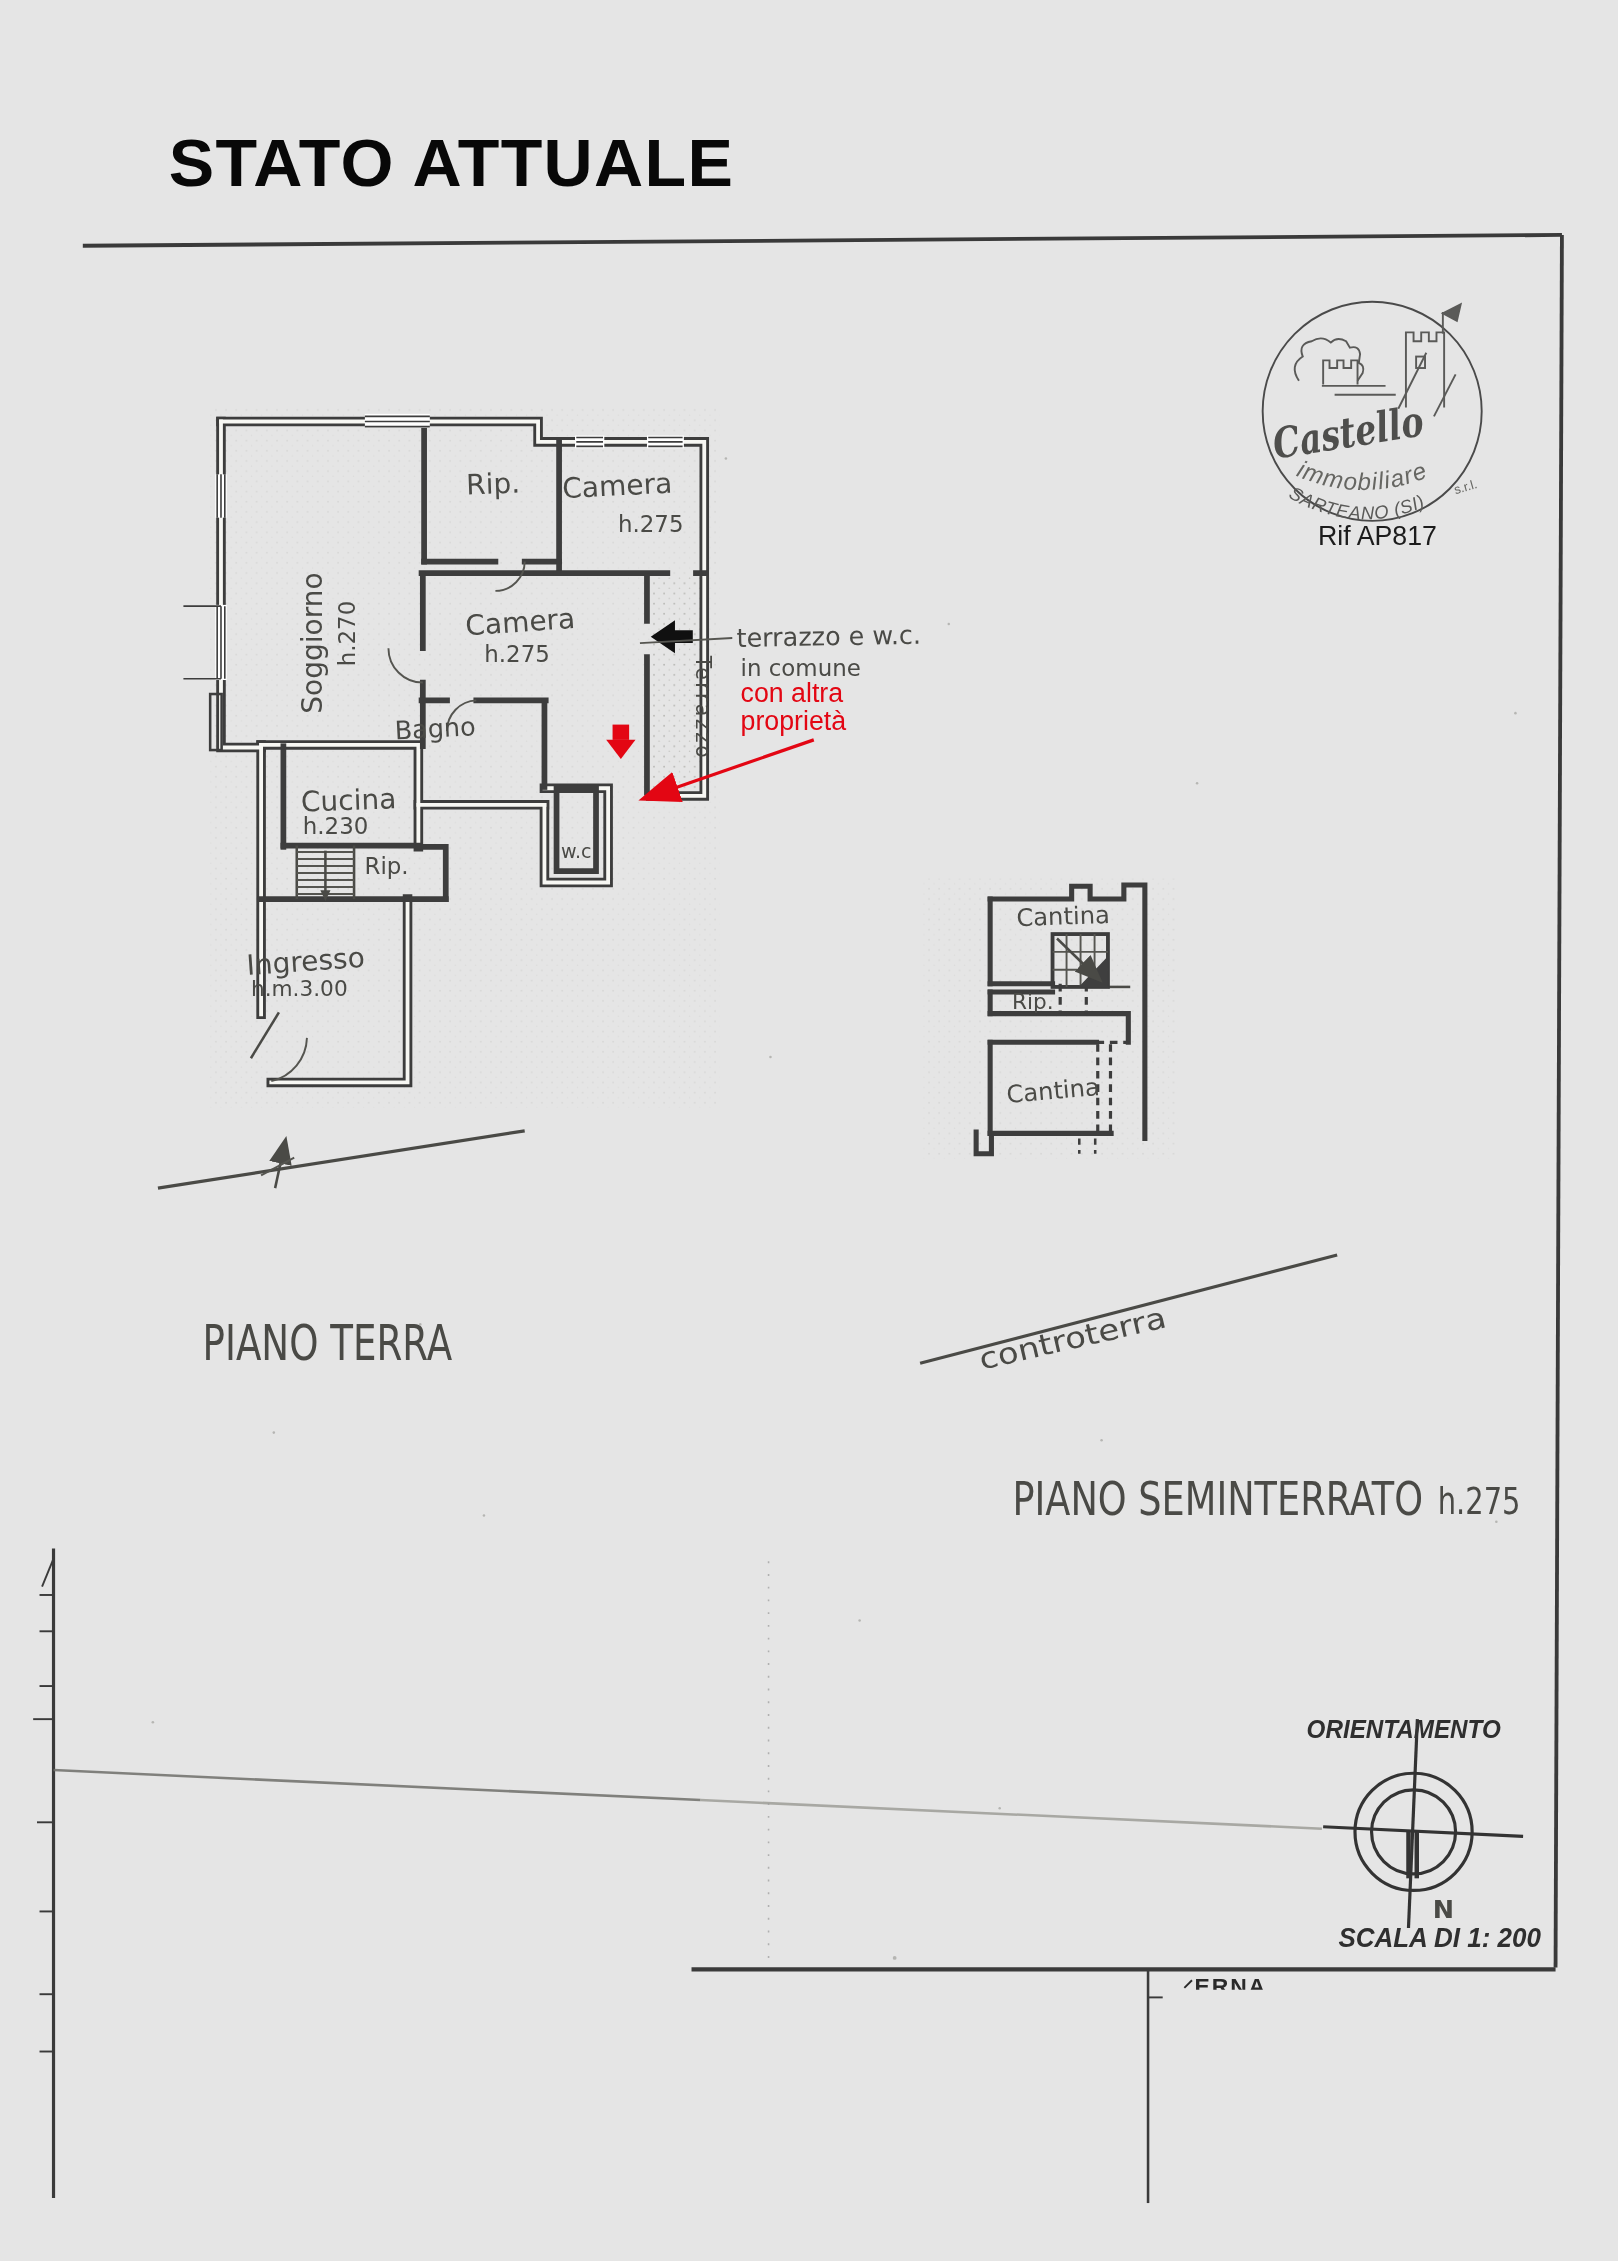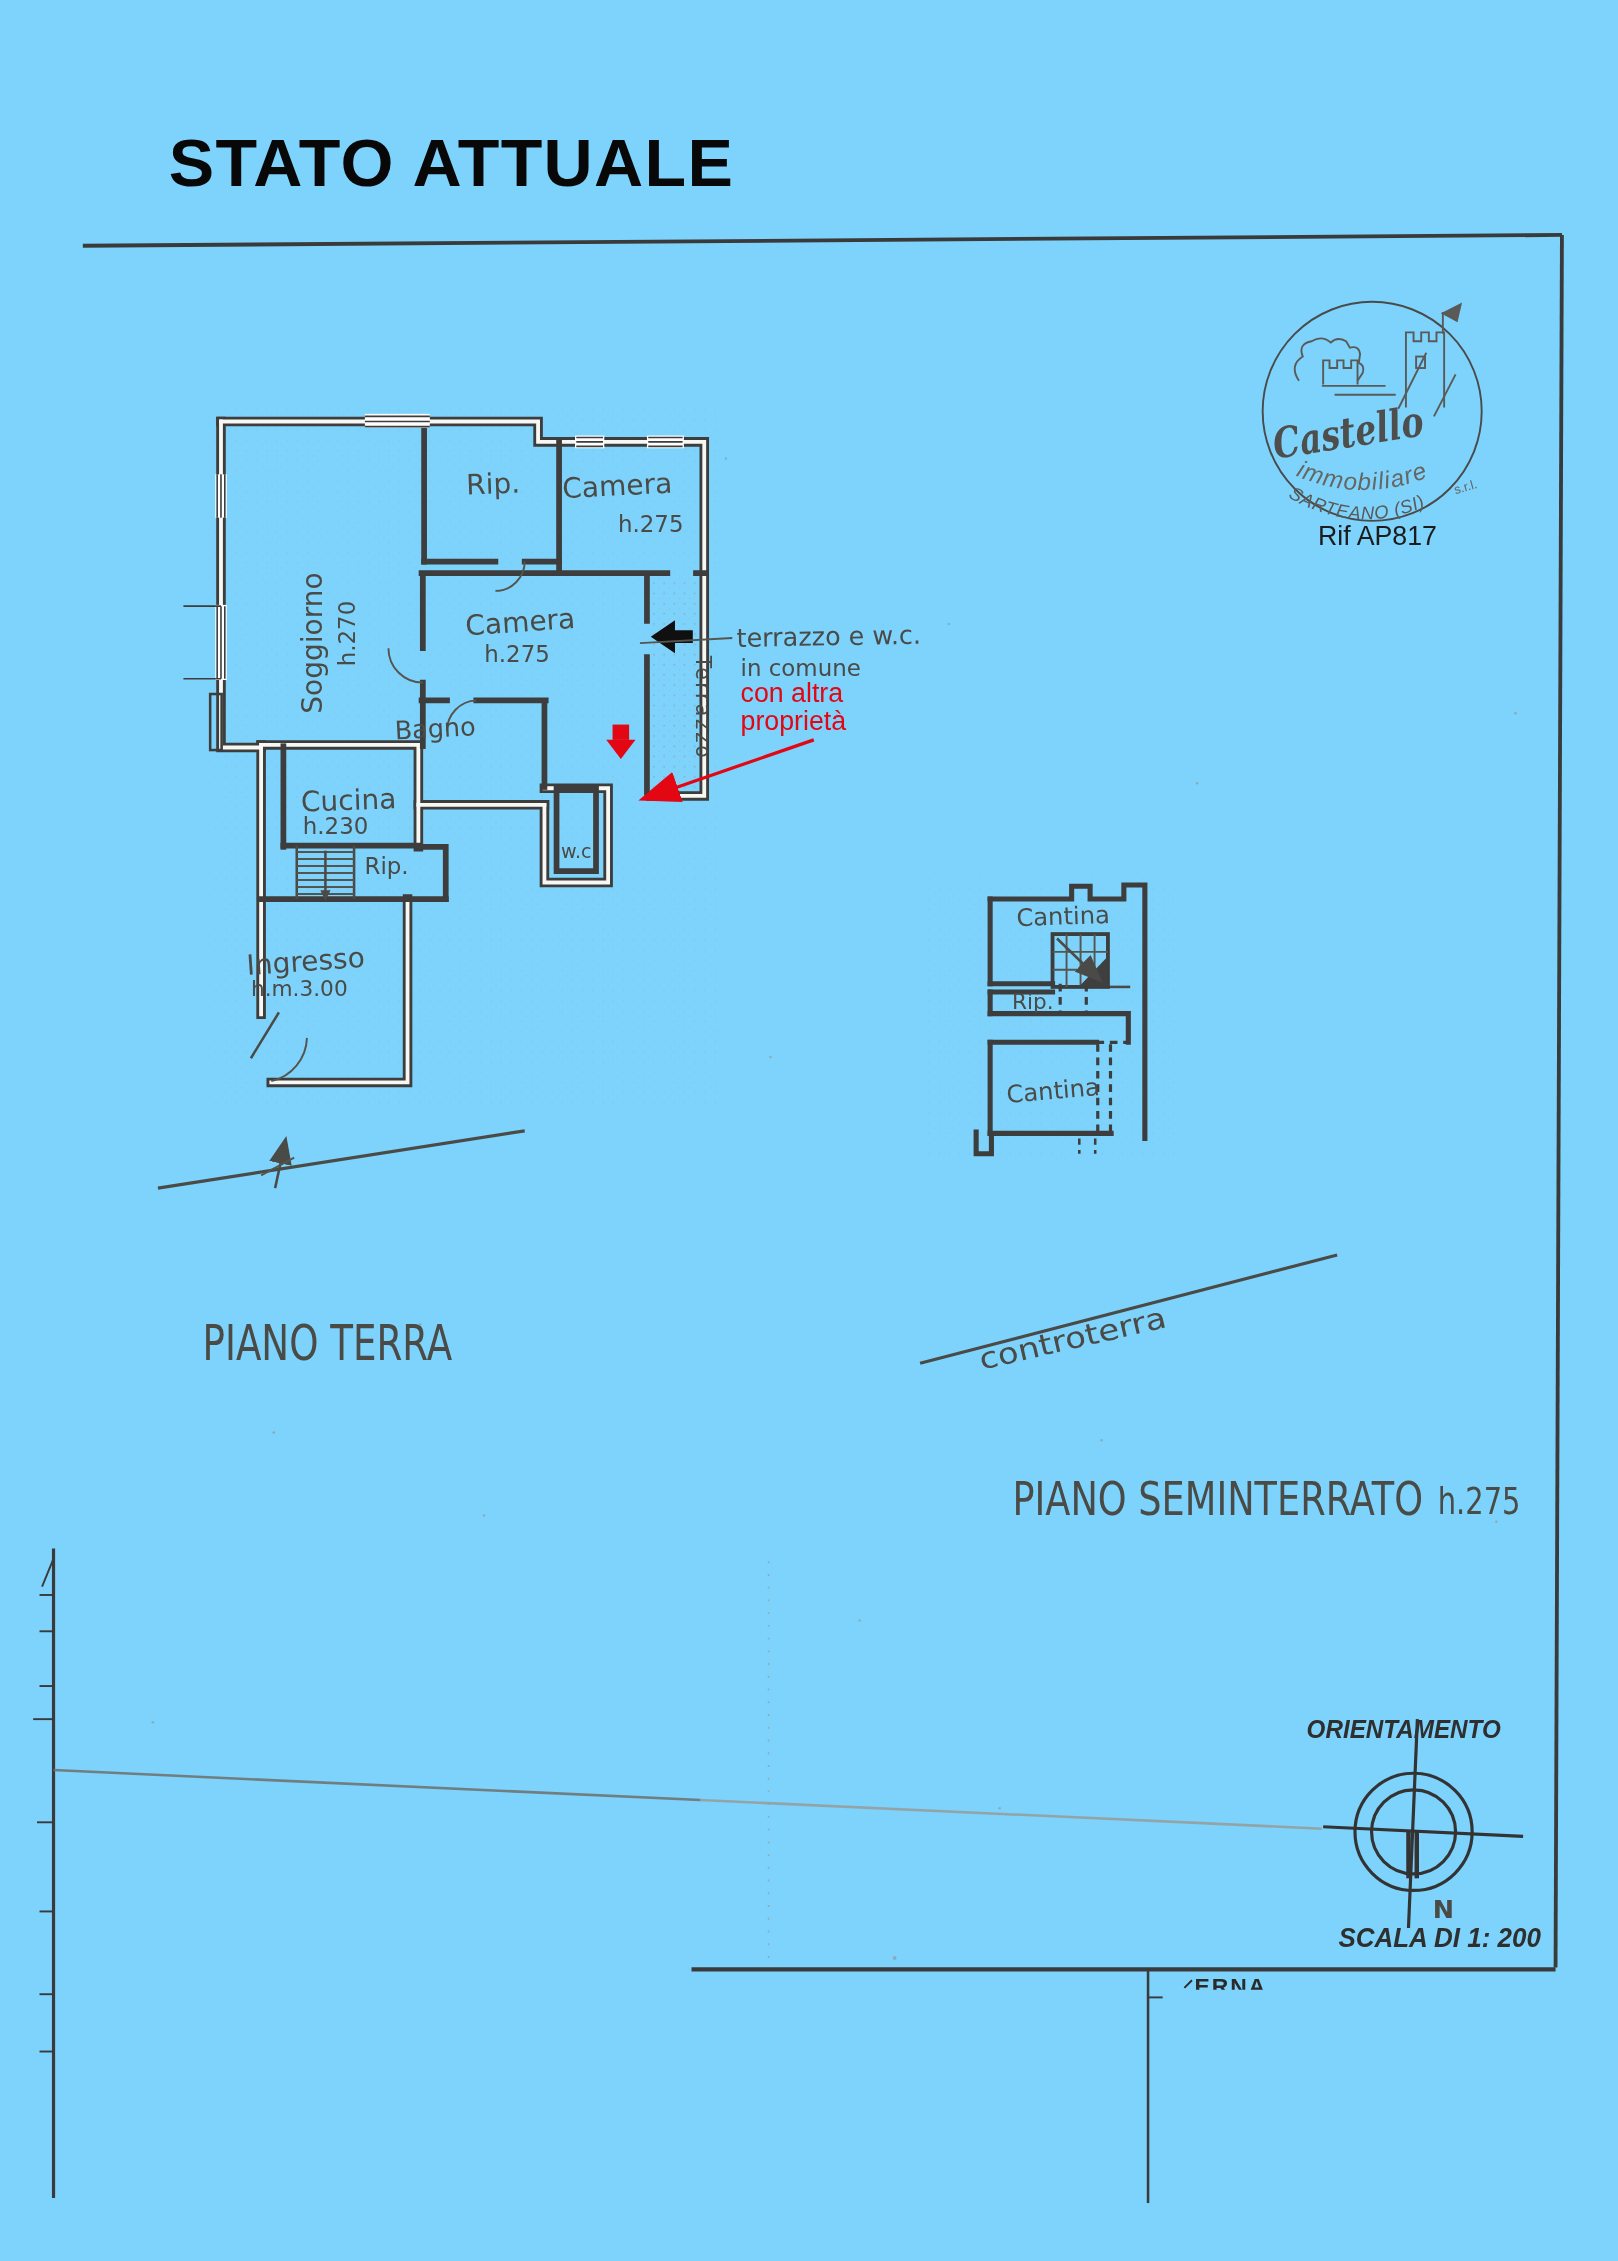--- a/index.html
+++ b/index.html
@@ -1,16 +1,16 @@
 <!DOCTYPE html>
 <html style="font-size:10.2px"><head>
 <meta charset="utf-8">
 <style>
   html,body{margin:0;padding:0;background:#ffffff;}
-  .page{position:relative;width:1618px;height:2261px;background:#7dd3fc;overflow:hidden;}
+  .page{position:relative;width:1618px;height:2261px;background:#e5e5e5;overflow:hidden;}
   svg{position:absolute;left:0;top:0;}
   
   .wallT{stroke:#3d3d3d;stroke-width:15;fill:none;stroke-linecap:square}
   .wallC{stroke:#f7f7f3;stroke-width:6;fill:none;stroke-linecap:square}
   .wallI{stroke:#3d3d3d;stroke-width:9;fill:none;stroke-linecap:square}
   .wallB{stroke:#3d3d3d;stroke-width:8;fill:none;stroke-linecap:square}
   .thin{stroke:#555550;stroke-width:3;fill:none}
   .thin2{stroke:#4a4a46;stroke-width:4;fill:none}
   .frame{stroke:#3a3a3a;fill:none}
   .hand{font-family:"DejaVu Sans",sans-serif;fill:#4a4a46}

